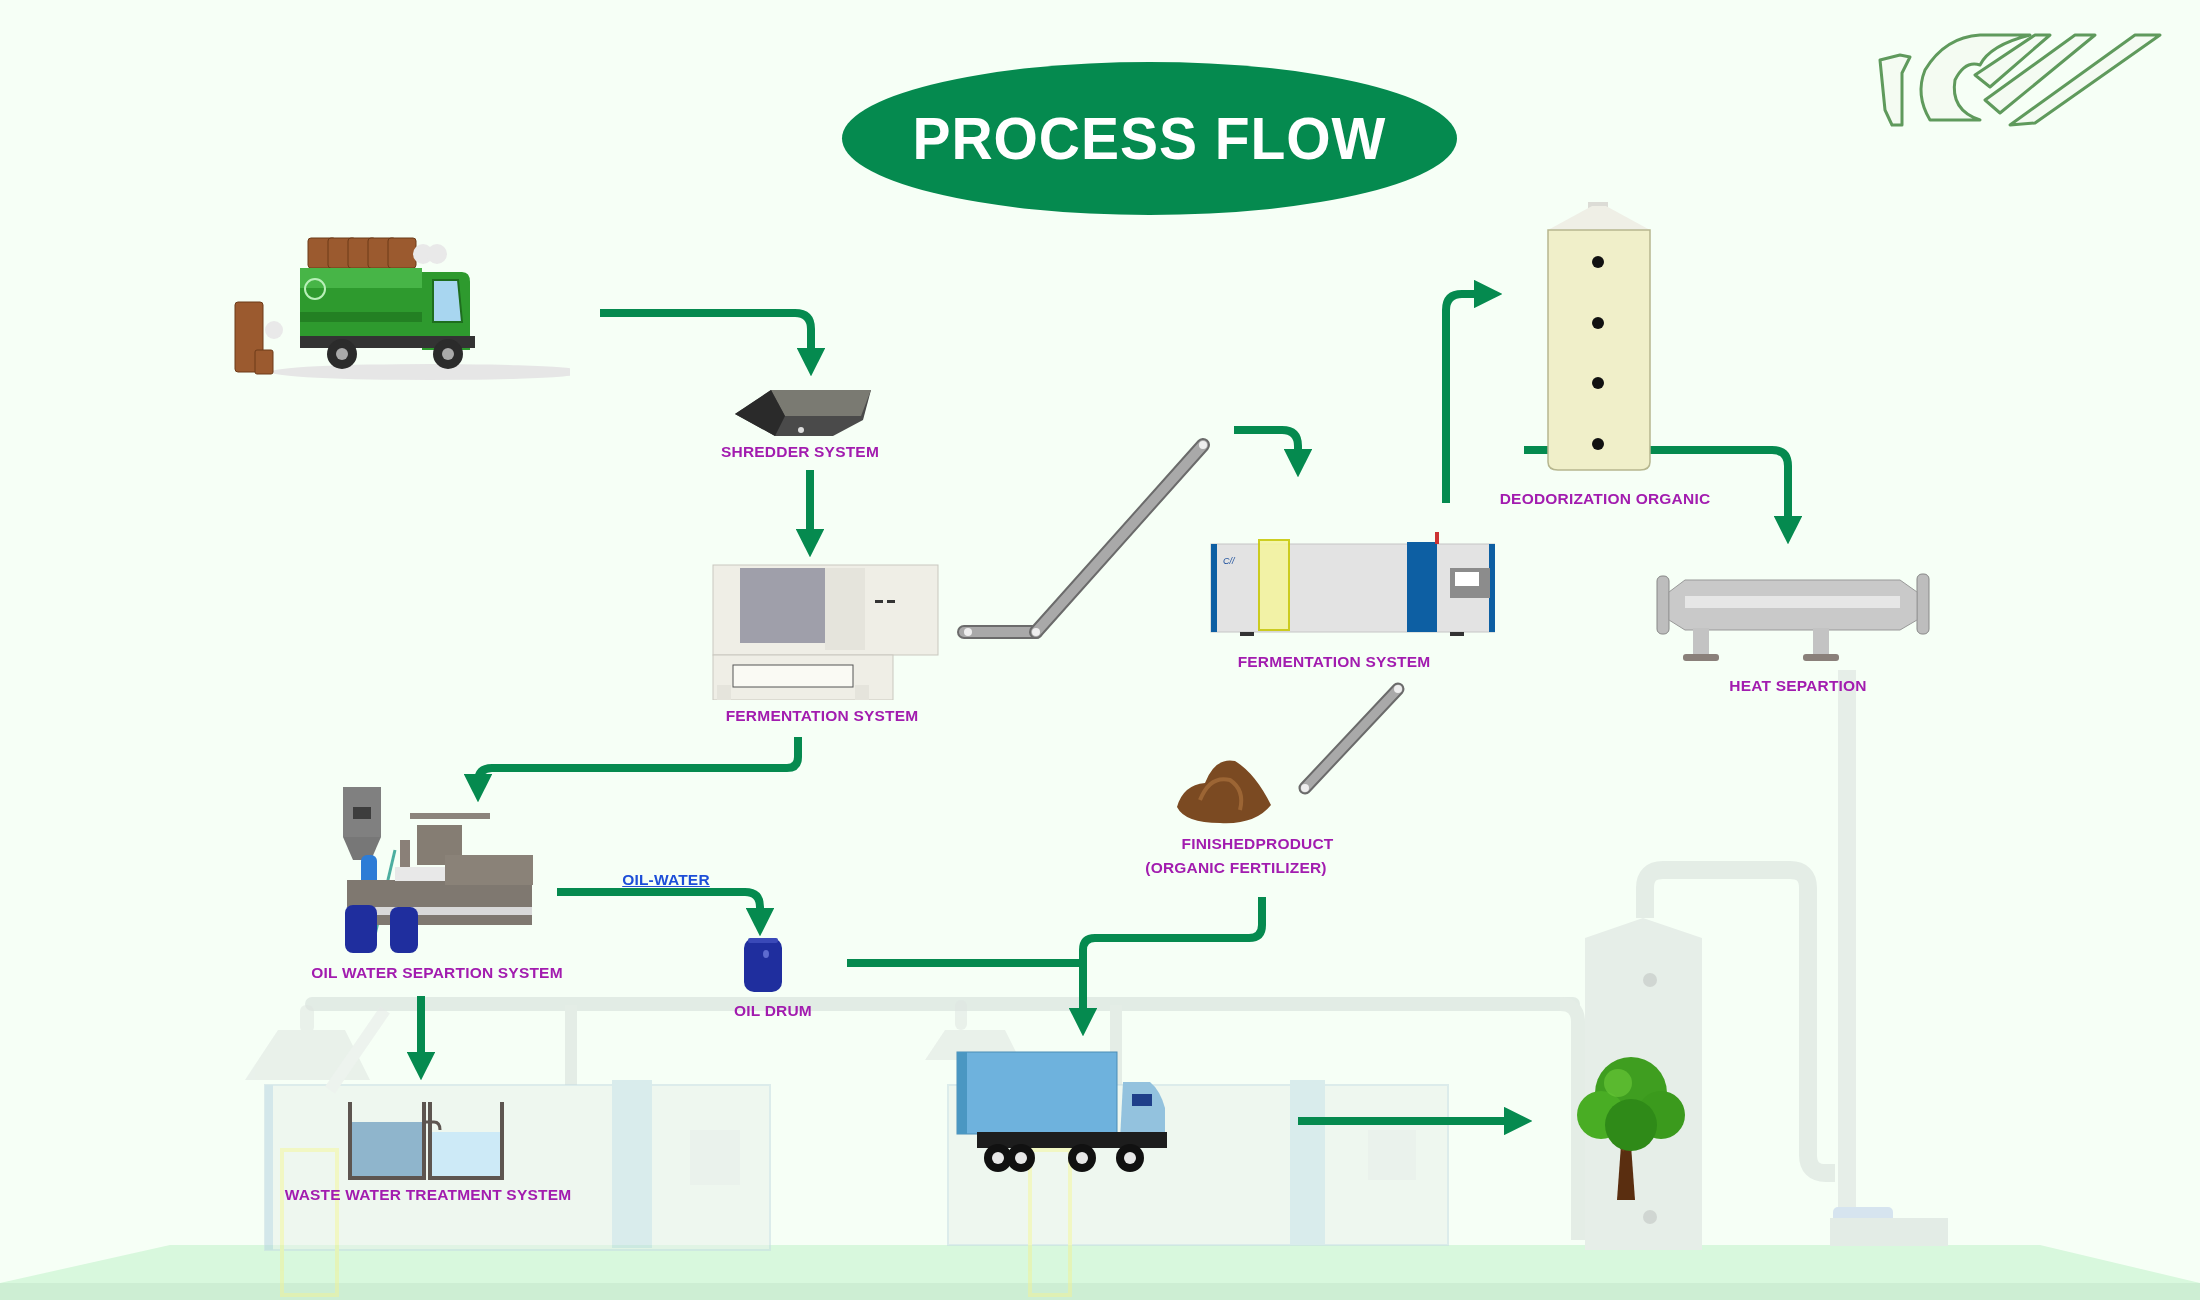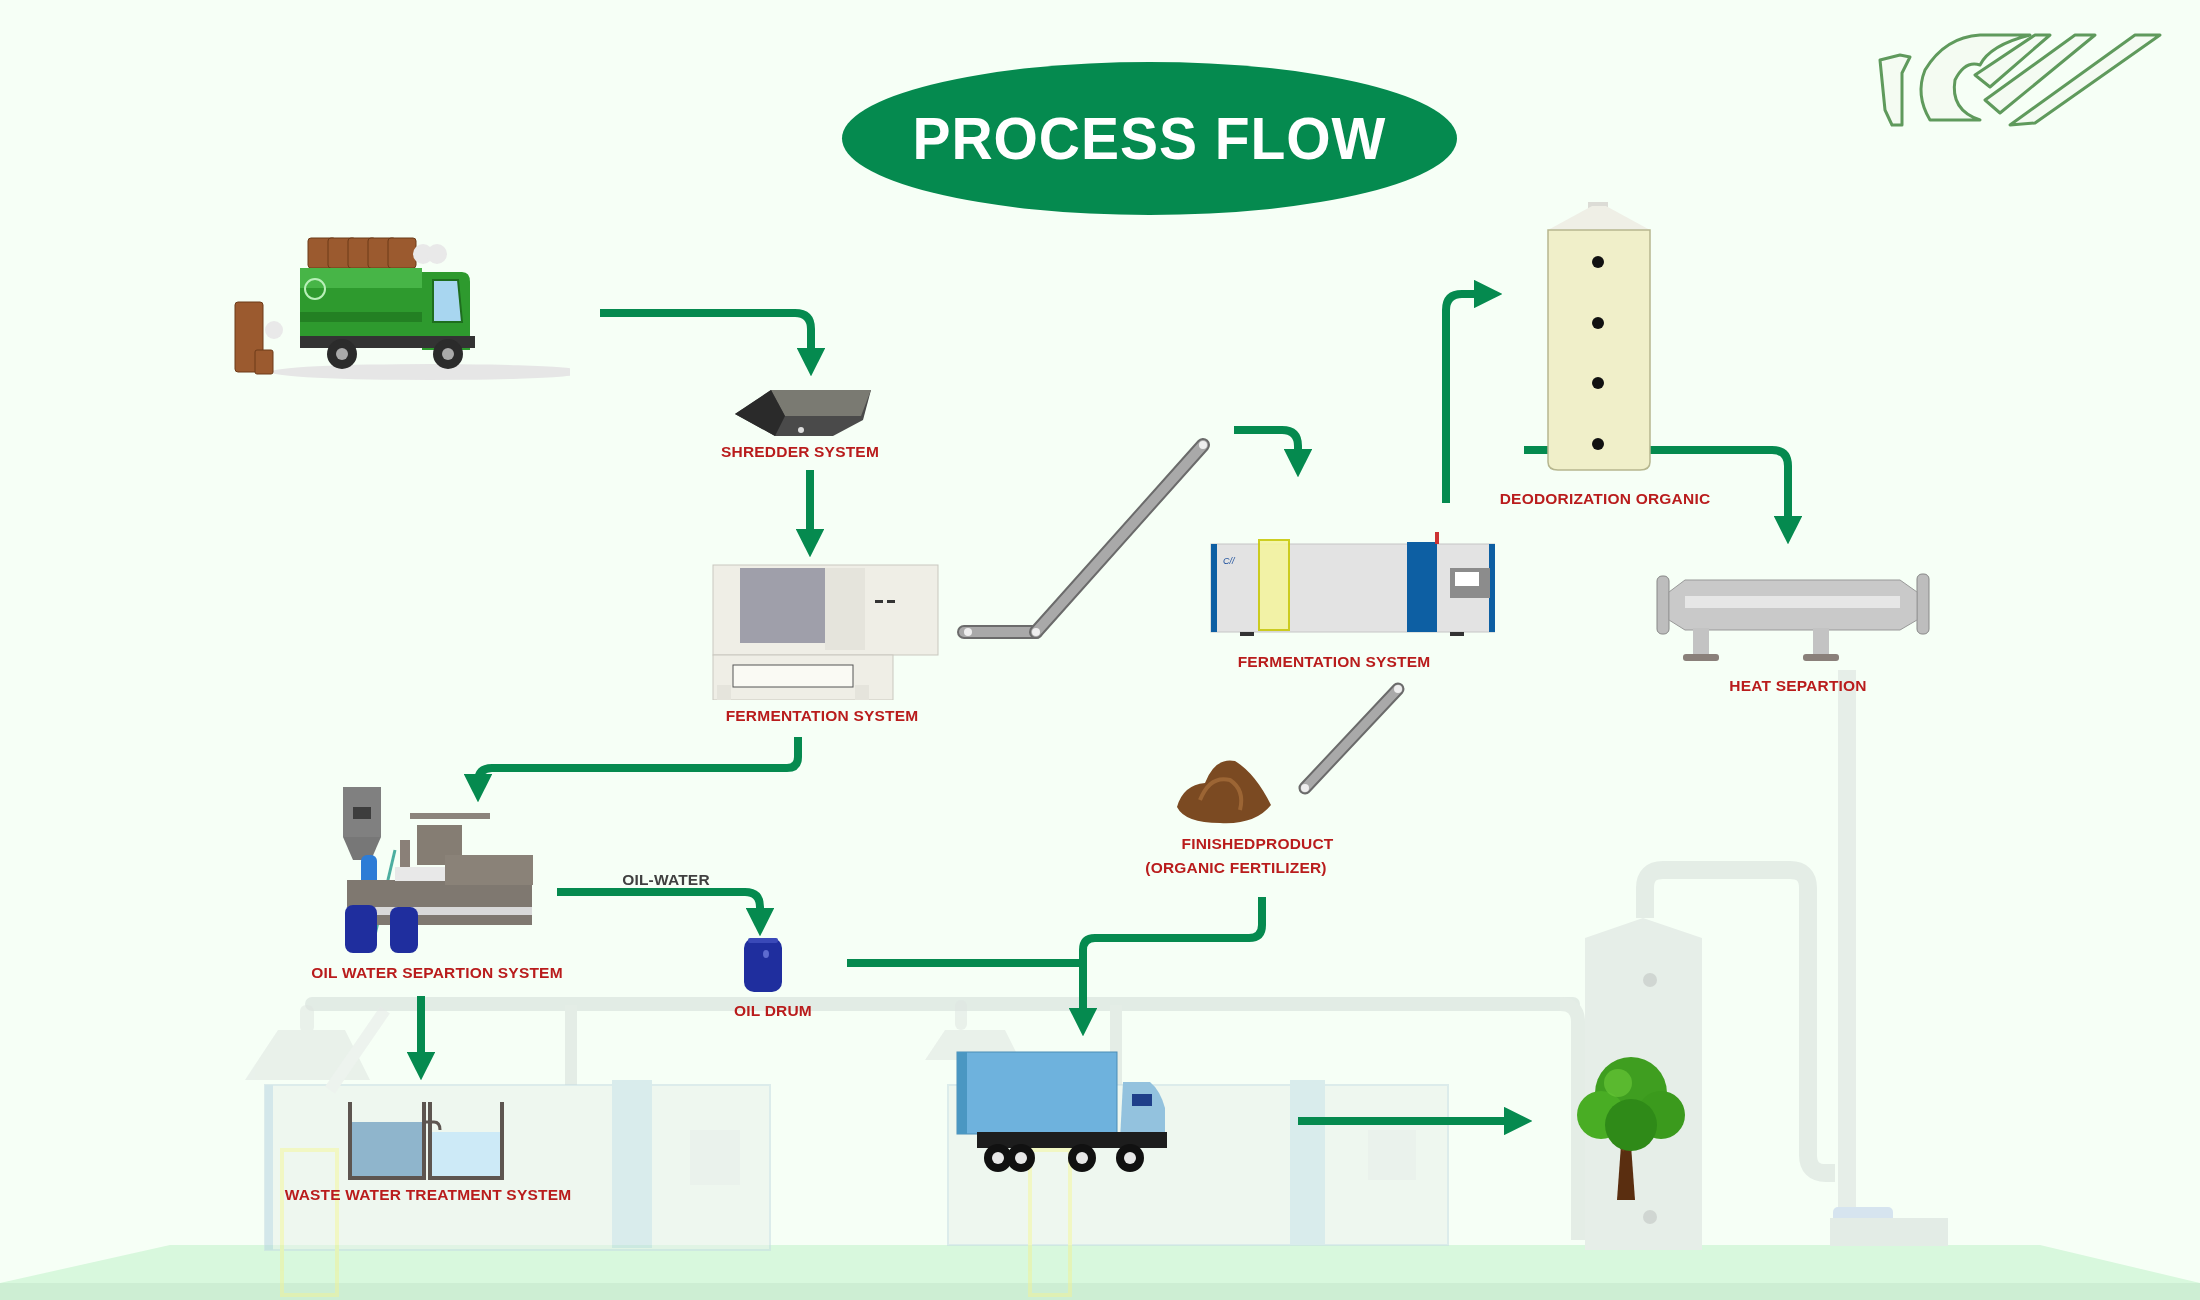--- a/index.html
+++ b/index.html
@@ -4,25 +4,25 @@
 <style>
   html, body { margin: 0; padding: 0; }
   body {
     width: 2200px; height: 1300px; overflow: hidden; position: relative;
     background: #f6fff6;
     font-family: "Liberation Sans", sans-serif;
   }
   .layer { position: absolute; left: 0; top: 0; width: 2200px; height: 1300px; }
   .abs { position: absolute; }
   .label {
-    position: absolute; color: #b91c1c; font-weight: bold; font-size: 15.5px;
+    position: absolute; color: #a21caf; font-weight: bold; font-size: 15.5px;
     white-space: nowrap; letter-spacing: 0.2px; transform: translateX(-50%);
     font-family: "Liberation Sans", sans-serif;
   }
-  .label.blue { color: #404040; }
+  .label.blue { color: #1d4ed8; text-decoration: underline; }
   .label.two-line { text-align: center; line-height: 24px; }
   .label.two-line .row1 { word-spacing: 0; display: flex; justify-content: flex-end; width: 195px; }
   .title-ellipse {
     position: absolute; left: 842px; top: 62px; width: 615px; height: 153px;
     background: #058a4f; border-radius: 50%;
     display: flex; align-items: center; justify-content: center;
   }
   .title-text {
     color: #fff; font-weight: bold; font-size: 60px; letter-spacing: 1px;
     font-family: "Liberation Sans", sans-serif; transform: scaleX(0.95);

